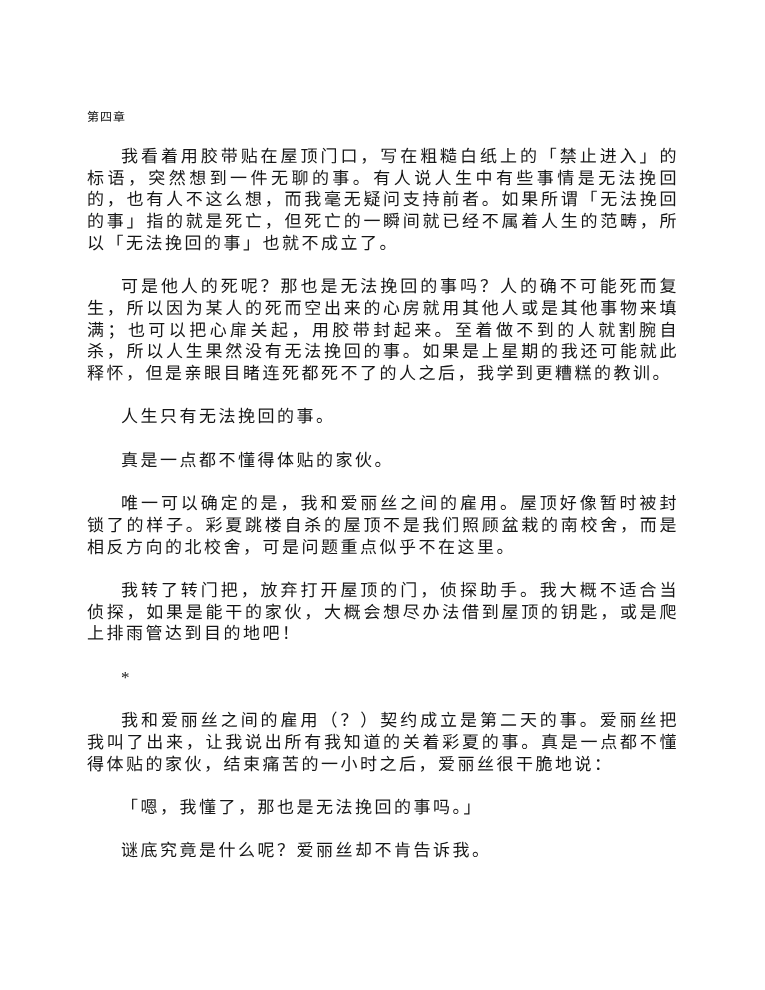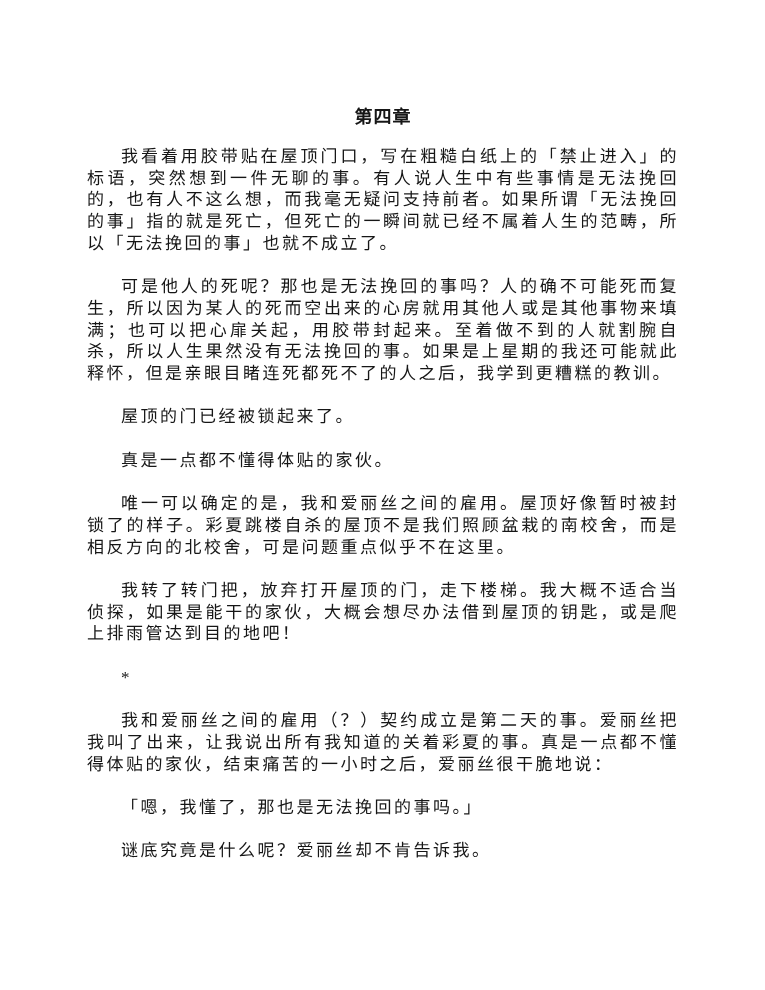--- a/index.html
+++ b/index.html
@@ -20,24 +20,23 @@
     padding: 106px 86px 0 87px;
     background: #ffffff;
     color: #161616;
     font-family: "Liberation Serif", "DejaVu Serif", serif;
     font-size: 17px;
     line-height: 21.7px;
     -webkit-font-smoothing: antialiased;
   }
   .chapter-title {
     margin: 0 0 18px 0;
-    font-size: 18px;
-    font-weight: 700;
+    font-size: 12px;
+    font-weight: 400;
     line-height: 22px;
-    text-align: center;
     letter-spacing: 1px;
   }
   .para {
     margin: 0 0 21.7px 0;
     text-indent: 2em;
     text-align: justify;
     letter-spacing: 2.5px;
     word-break: break-all;
   }
   .para.section-break {
@@ -48,21 +47,21 @@
   }
 </style>
 </head>
 <body>
 
 <div class="page">
   <h1 class="chapter-title">第四章</h1>
 
   <p class="para">我看着用胶带贴在屋顶门口，写在粗糙白纸上的「禁止进入」的标语，突然想到一件无聊的事。有人说人生中有些事情是无法挽回的，也有人不这么想，而我毫无疑问支持前者。如果所谓「无法挽回的事」指的就是死亡，但死亡的一瞬间就已经不属着人生的范畴，所以「无法挽回的事」也就不成立了。</p>
   <p class="para">可是他人的死呢？那也是无法挽回的事吗？人的确不可能死而复生，所以因为某人的死而空出来的心房就用其他人或是其他事物来填满；也可以把心扉关起，用胶带封起来。至着做不到的人就割腕自杀，所以人生果然没有无法挽回的事。如果是上星期的我还可能就此释怀，但是亲眼目睹连死都死不了的人之后，我学到更糟糕的教训。</p>
-  <p class="para">屋顶的门已经被锁起来了。</p>
+  <p class="para">人生只有无法挽回的事。</p>
   <p class="para">真是一点都不懂得体贴的家伙。</p>
   <p class="para">唯一可以确定的是，我和爱丽丝之间的雇用。屋顶好像暂时被封锁了的样子。彩夏跳楼自杀的屋顶不是我们照顾盆栽的南校舍，而是相反方向的北校舍，可是问题重点似乎不在这里。</p>
-  <p class="para">我转了转门把，放弃打开屋顶的门，走下楼梯。我大概不适合当侦探，如果是能干的家伙，大概会想尽办法借到屋顶的钥匙，或是爬上排雨管达到目的地吧！</p>
+  <p class="para">我转了转门把，放弃打开屋顶的门，侦探助手。我大概不适合当侦探，如果是能干的家伙，大概会想尽办法借到屋顶的钥匙，或是爬上排雨管达到目的地吧！</p>
   <p class="para section-break">*</p>
   <p class="para">我和爱丽丝之间的雇用（？）契约成立是第二天的事。爱丽丝把我叫了出来，让我说出所有我知道的关着彩夏的事。真是一点都不懂得体贴的家伙，结束痛苦的一小时之后，爱丽丝很干脆地说：</p>
   <p class="para">「嗯，我懂了，那也是无法挽回的事吗。」</p>
   <p class="para">谜底究竟是什么呢？爱丽丝却不肯告诉我。</p>
 </div>
 
 </body></html>

